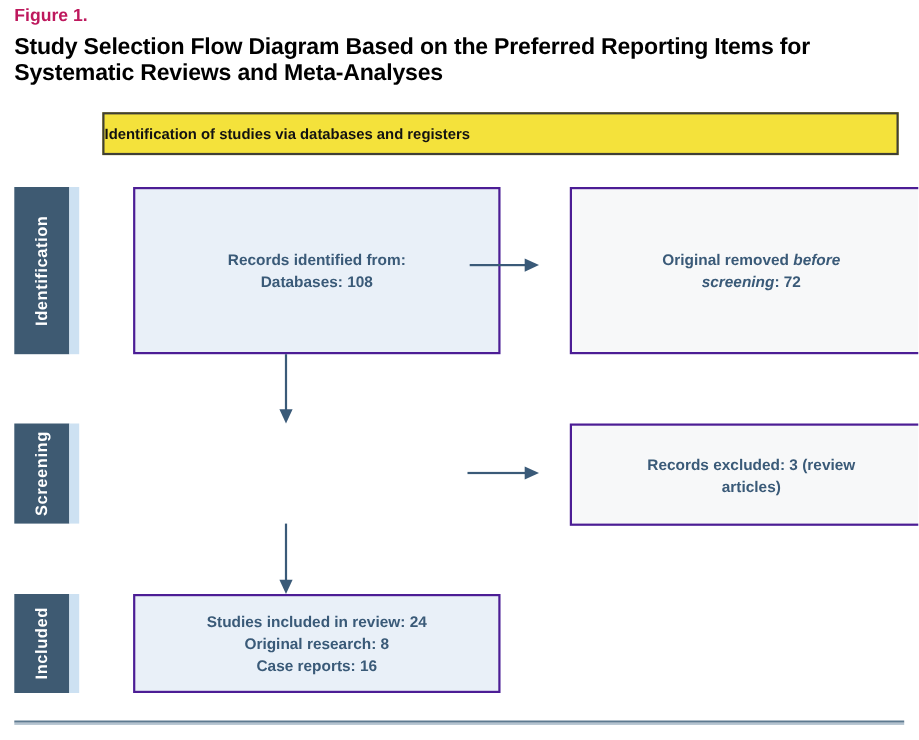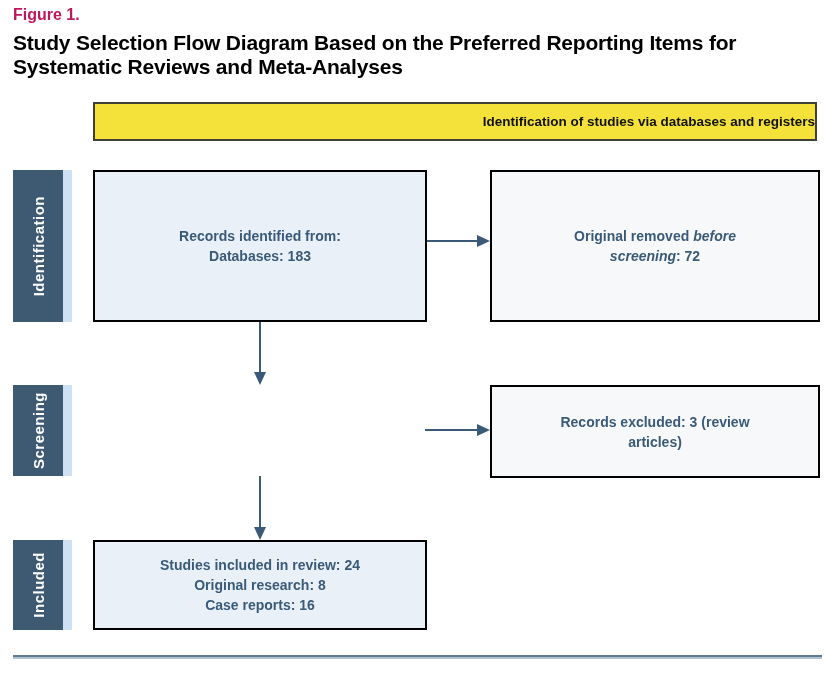--- a/index.html
+++ b/index.html
@@ -12,39 +12,39 @@
     font-size:16px; font-weight:bold; color:#be185d;
   }
   .fig-title {
     position:absolute; left:13px; top:31px; width:795px;
     font-size:21px; font-weight:bold; line-height:24px; color:#000000;
     letter-spacing:-0.2px;
   }
   .banner {
     position:absolute; left:93px; top:102px; width:720px; height:35px;
     background:#f4e23b; border:2px solid #3f3f36;
-    display:flex; align-items:center; justify-content:flex-end;
+    display:flex; align-items:center; justify-content:flex-start;
   }
   .banner span { font-size:13.5px; font-weight:bold; color:#121212; }
   .stage {
     position:absolute; left:13px; width:50px; background:#3e5a72;
     display:flex; align-items:center; justify-content:center;
   }
   .stage-shadow {
     position:absolute; left:63px; width:9px; background:#cde1f2;
   }
   .stage span {
     writing-mode:vertical-rl; transform:rotate(180deg);
     color:#ffffff; font-weight:bold; font-size:15px; letter-spacing:0.5px;
     white-space:nowrap;
   }
   .fbox {
-    position:absolute; border:2px solid #000000;
+    position:absolute; border:2px solid #4c1d95;
     display:flex; align-items:center; justify-content:center; text-align:center;
-    color:#3a5a78; font-weight:bold; font-size:14px; line-height:20px;
+    color:#3a5a78; font-weight:bold; font-size:14px; line-height:20px;margin-left:28px;
   }
   .fbox.blue { background:#e9f0f8; }
   .fbox.gray { background:#f7f8f9; }
   .fbox .inner { width:100%; padding:0 40px; }
   .hline { position:absolute; height:2px; background:#3a5a78; }
   .vline { position:absolute; width:2px; background:#3a5a78; }
   .head-right {
     position:absolute; width:0; height:0;
     border-top:6px solid transparent; border-bottom:6px solid transparent;
     border-left:13px solid #3a5a78;
@@ -81,21 +81,21 @@
   <div class="stage-shadow" style="top:385px; height:91px;"></div>
 
   <div class="stage" style="top:540px; height:90px;">
     <span>Included</span>
   </div>
   <div class="stage-shadow" style="top:540px; height:90px;"></div>
 
   <div class="fbox blue" style="left:93px; top:170px; width:330px; height:148px;">
     <div class="inner">
       <div>Records identified from:</div>
-      <div>Databases: 183</div>
+      <div>Databases: 108</div>
     </div>
   </div>
 
   <div class="fbox gray" style="left:490px; top:170px; width:326px; height:148px;">
     <div class="inner" style="padding:0 55px;"><span>Original removed </span><em>before screening</em><span>: 72</span></div>
   </div>
 
 
   <div class="fbox gray" style="left:490px; top:385px; width:326px; height:89px;justify-content:center;">
     <div class="inner" style="padding:0 60px;">Records excluded: 3 (review articles)</div>

